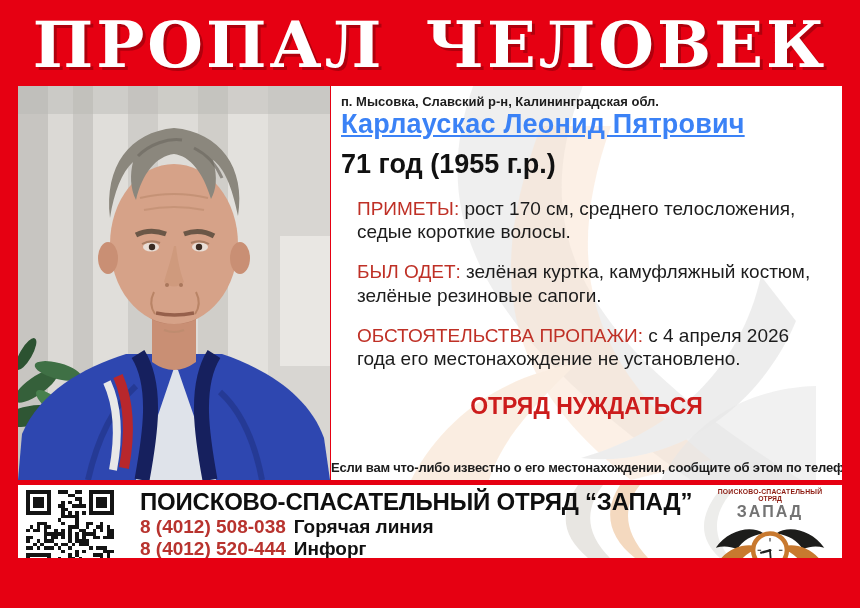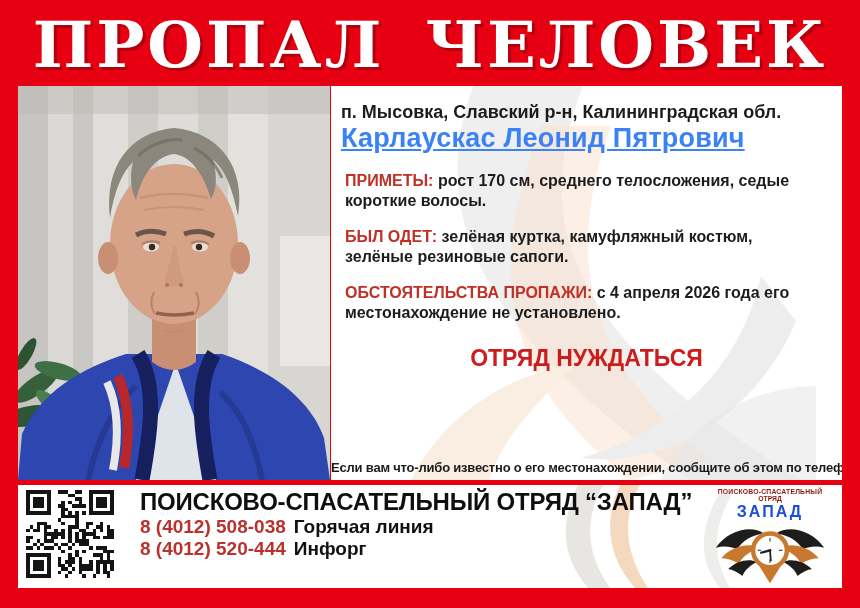--- a/index.html
+++ b/index.html
@@ -20,51 +20,51 @@
   
   .photo{position:absolute;left:18px;top:86px;width:312px;height:394px;background:#d3d1cd;}
   .photo svg{display:block;width:100%;height:100%;}
   
   .info{
     position:absolute;left:331px;top:86px;width:511px;height:394px;
     background:#ffffff;overflow:hidden;
   }
   .wm{position:absolute;inset:0;width:100%;height:100%;pointer-events:none;}
   .info-inner{position:relative;padding:6px 10px 0 10px;}
-  .location{font-size:18px;font-weight:700;color:#1c1c1c;margin-top:10px;}
+  .location{font-size:13px;font-weight:700;color:#1c1c1c;margin-top:2px;}
   .name{font-size:27px;font-weight:700;color:#3b82f6;letter-spacing:.2px;text-decoration:underline;}
   .age{font-size:27px;font-weight:700;color:#111;margin-top:9px;}
-  .detail{font-size:16px;font-weight:700;color:#1c1c1c;line-height:1.22;margin:4px;margin-top:17px;max-width:478px;}
+  .detail{font-size:19px;font-weight:400;color:#1c1c1c;line-height:1.22;margin:16px;margin-top:17px;max-width:478px;}
   .detail .lbl{color:#bf3026;}
   .alert{
     text-align:center;font-size:23px;font-weight:700;color:#cc1c1c;
     line-height:1.25;margin-top:22px;
   }
   .instruction{
     position:absolute;bottom:5px;left:0;right:0;text-align:center;
     font-size:13px;font-weight:700;color:#1c1c1c;
     letter-spacing:-.2px;white-space:nowrap;
   }
   
   .footer{
-    position:absolute;left:18px;top:485px;width:824px;height:103px;
+    position:absolute;left:18px;top:485px;width:824px;height:73px;
     background:#ffffff;overflow:hidden;
   }
   .fwm{position:absolute;inset:0;width:100%;height:100%;pointer-events:none;}
   .qr{position:absolute;left:8px;top:5px;width:88px;height:88px;background:#fff;shape-rendering:crispEdges;}
   .contact-block{position:absolute;left:122px;top:3px;}
   .org{font-size:24px;font-weight:700;color:#0f0f0f;white-space:nowrap;letter-spacing:-.2px;}
   .phone-row{font-size:19px;font-weight:700;white-space:nowrap;}
   .phone-row .num{color:#b8332e;}
   .phone-row .plabel{color:#111;margin-left:8px;}
   .phone-row.small{font-size:15px;margin-top:4px;}
   .logo{position:absolute;right:6px;top:3px;width:132px;text-align:center;}
   .logo-line1{font-size:6.8px;font-weight:700;color:#8c1a10;letter-spacing:.2px;}
   .logo-line2{font-size:6.8px;font-weight:700;color:#8c1a10;}
-  .logo-name{font-size:16px;font-weight:700;color:#1d4ed8;letter-spacing:2px;margin-top:1px;}
+  .logo-name{font-size:16px;font-weight:700;color:#737373;letter-spacing:2px;margin-top:1px;}
   .emblem{display:block;margin:0 auto;width:126px;height:64px;}
 </style>
 </head>
 <body>
 
 <div class="poster">
 
   <div class="title">ПРОПАЛ ЧЕЛОВЕК</div>
 
   <div class="photo">
@@ -143,20 +143,21 @@
         <path d="M150,-20 C90,120 140,240 360,394 L470,394 C240,250 190,140 260,-20 Z" fill="#dcdcdc"></path>
         <path d="M300,394 C180,300 150,200 210,40 L280,40 C230,180 260,280 380,374 Z" fill="#f3c39a" opacity=".55"></path>
         <path d="M430,190 C410,280 345,345 250,372 C335,382 425,330 465,235 Z" fill="#d9d9d9"></path>
         <path d="M80,394 C115,325 180,288 245,278 C192,330 170,358 158,394 Z" fill="#f6d9bd"></path>
         <path d="M330,394 C362,332 420,302 485,300 L485,394 Z" fill="#c9c9c9" opacity=".6"></path>
       </g>
     </svg>
     <div class="info-inner">
       <div class="location">п. Мысовка, Славский р-н,  Калининградская обл.</div>
       <div class="name">Карлаускас Леонид Пятрович</div>
+      <div class="age">71 год (1955 г.р.)</div>
 
       <p class="detail"><span class="lbl">ПРИМЕТЫ:</span> <span>рост 170 см, среднего телосложения, седые короткие волосы.</span></p>
       <p class="detail"><span class="lbl">БЫЛ ОДЕТ:</span> <span>зелёная куртка, камуфляжный костюм, зелёные резиновые сапоги.</span></p>
       <p class="detail"><span class="lbl">ОБСТОЯТЕЛЬСТВА ПРОПАЖИ:</span> <span>с 4 апреля 2026 года его местонахождение не установлено.</span></p>
 
       <div class="alert">
         <div>ОТРЯД НУЖДАТЬСЯ</div>
       </div>
     </div>
     <div class="instruction">Если вам что-либо известно о его местонахождении, сообщите об этом по телефонам:</div>

